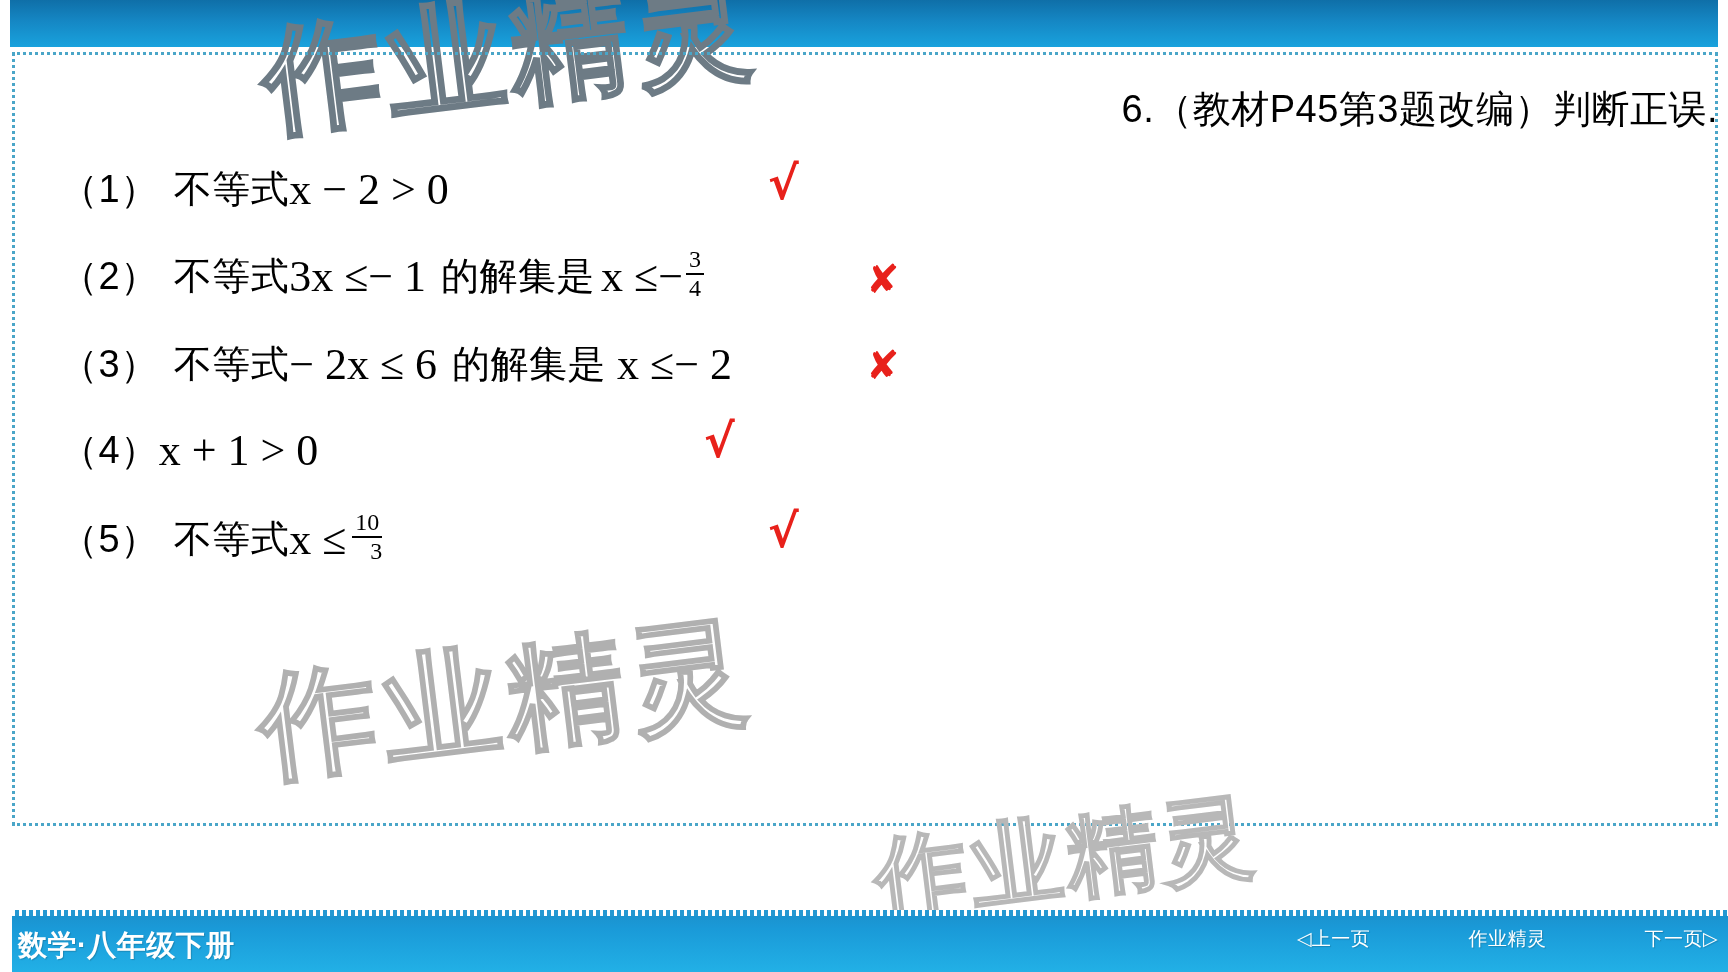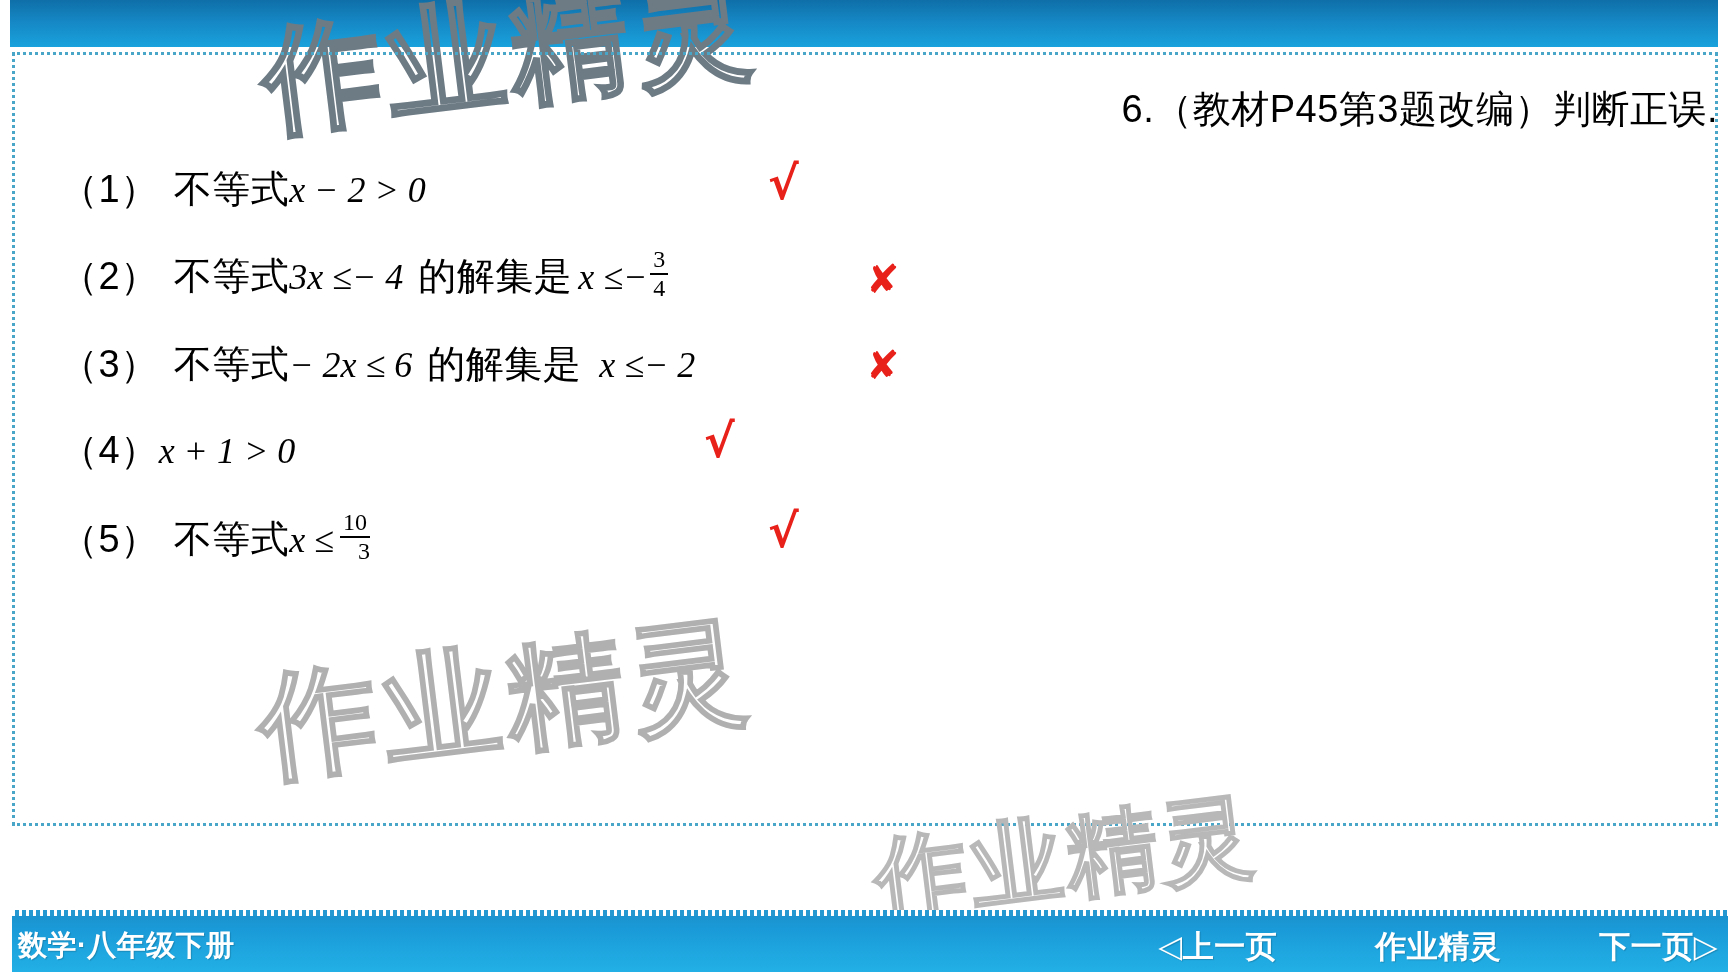--- a/index.html
+++ b/index.html
@@ -74,22 +74,21 @@
     font-size:38px;
     letter-spacing:0.5px;
   }
   .item-cn {
     font-size:38px;
     letter-spacing:0.5px;
     margin-left:15px;
   }
   .math {
     font-family:"Liberation Serif","DejaVu Serif",serif;
-    font-size:36px;
-    font-style:italic;
+    font-size:44px;
   }
 
   
   .frac {
     display:inline-block;
     vertical-align:middle;
     text-align:center;
     font-family:"Liberation Serif","DejaVu Serif",serif;
     font-style:normal;
     font-size:24px;
@@ -179,22 +178,22 @@
   }
   .nav {
     position:absolute;
     right:22px; top:16px;
     display:flex;
     gap:98px;
     align-items:center;
   }
   .nav-btn {
     color:#ffffff;
-    font-size:31px;
-    font-weight:bold;
+    font-size:19px;
+    font-weight:normal;
     letter-spacing:0.5px;
     text-shadow:1px 1px 1px rgba(0,0,0,.18);
     cursor:pointer;
     white-space:nowrap;
   }
 </style>
 </head>
 <body>
 
 <div id="slide">
@@ -217,36 +216,36 @@
       <div class="item-row" style="height:84px;">
         <span class="item-label">（1）</span>
         <span class="item-cn">不等式</span>
         <span class="math">x − 2 &gt; 0</span>
         <span class="mark check" style="left:742px; top:8px;">√</span>
       </div>
 
       <div class="item-row" style="height:90px;">
         <span class="item-label">（2）</span>
         <span class="item-cn">不等式</span>
-        <span class="math">3x ≤− 4</span>
+        <span class="math">3x ≤− 1</span>
         <span class="item-cn">的解集是</span>
         <span class="math" style="margin-left:6px;">x ≤−</span>
         <span class="frac">
           <span class="numr">3</span>
           <span class="den">4</span>
         </span>
         <span class="mark cross" style="left:840px; top:24px;">✘</span>
       </div>
 
       <div class="item-row" style="height:86px;">
         <span class="item-label">（3）</span>
         <span class="item-cn">不等式</span>
         <span class="math">− 2x ≤ 6</span>
         <span class="item-cn">的解集是</span>
-        <span class="math" style="margin-left:18px;">x ≤− 2</span>
+        <span class="math" style="margin-left:11px;">x ≤− 2</span>
         <span class="mark cross" style="left:840px; top:20px;">✘</span>
       </div>
 
       <div class="item-row" style="height:86px;">
         <span class="item-label">（4）</span>
         <span class="math">x + 1 &gt; 0</span>
         <span class="mark check" style="left:678px; top:6px;">√</span>
       </div>
 
       <div class="item-row" style="height:92px;">

